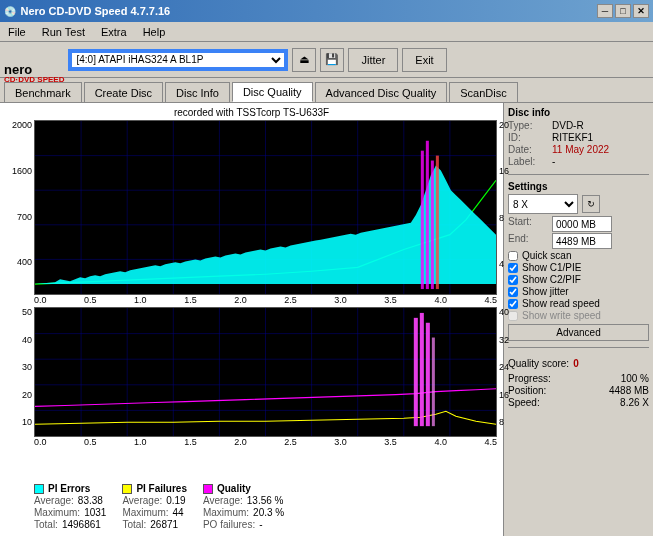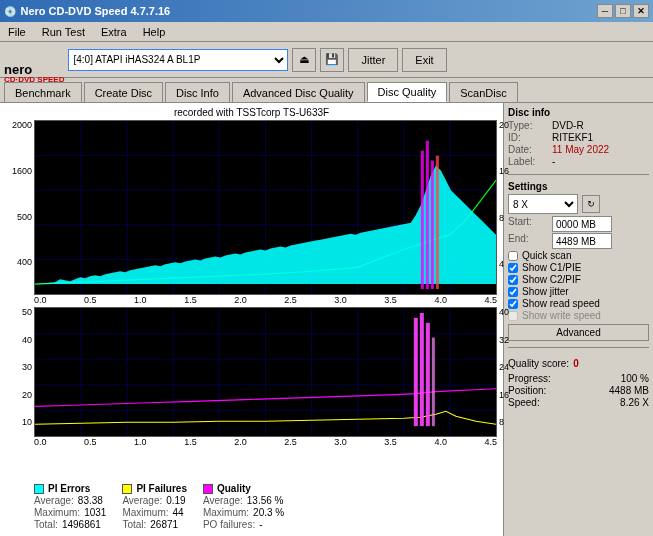--- a/index.html
+++ b/index.html
@@ -13,21 +13,21 @@
     
     
     .menu-bar { background: #d4d0c8; height: 20px; display: flex; align-items: center; border-bottom: 1px solid #888; }
     .menu-item { padding: 2px 8px; font-size: 11px; cursor: pointer; }
     
     
     .toolbar { background: #d4d0c8; height: 36px; display: flex; align-items: center; padding: 2px 4px; gap: 4px; border-bottom: 1px solid #888; }
     .nero-logo { display: flex; flex-direction: column; line-height: 1; margin-top: 28px; }
     .nero-text { color: black; font-weight: bold; font-size: 13px; }
     .cdspeed-text { color: #c00; font-size: 8px; font-weight: bold; }
-    .drive-select { height: 22px; font-size: 10px; width: 220px; border: 1px solid #3b82f6; background: white; }
+    .drive-select { height: 22px; font-size: 10px; width: 220px; border: 4px solid #3b82f6; background: white; }
     .toolbar-btn { height: 24px; width: 24px; background: #d4d0c8; border: 1px solid #888; display: flex; align-items: center; justify-content: center; cursor: pointer; font-size: 11px; }
     .start-btn { height: 24px; padding: 0 12px; background: #d4d0c8; border: 1px solid #888; cursor: pointer; font-size: 11px; }
     .close-btn { height: 24px; padding: 0 12px; background: #d4d0c8; border: 1px solid #888; cursor: pointer; font-size: 11px; }
     
     
     .tabs { background: #d4d0c8; display: flex; align-items: flex-end; padding: 4px 4px 0; gap: 2px; }
     .tab { padding: 2px 10px; border: 1px solid #888; border-bottom: none; background: #d4d0c8; cursor: pointer; font-size: 11px; height: 20px; display: flex; align-items: center; }
     .tab.active { background: white; font-weight: normal; border-bottom: 1px solid white; z-index: 1; }
     
     
@@ -114,38 +114,38 @@
   <div class="toolbar-btn" title="Eject">⏏</div>
   <div class="toolbar-btn" title="Save">💾</div>
   <button class="start-btn">Jitter</button>
   <button class="close-btn">Exit</button>
 </div>
 
 <div class="tabs">
   <div class="tab">Benchmark</div>
   <div class="tab">Create Disc</div>
   <div class="tab">Disc Info</div>
+  <div class="tab active">Disc Quality</div>
   <div class="tab">Advanced Disc Quality</div>
-  <div class="tab active">Disc Quality</div>
   <div class="tab">ScanDisc</div>
 </div>
 
 <div class="main-content">
 
   <div class="chart-area">
     <div class="chart-title">recorded with TSSTcorp TS-U633F</div>
 
     <div class="chart-container">
 
       <div style="position:relative; margin: 0 4px 0 32px;">
 
         <div style="position:absolute; left:-30px; top:0; bottom:2px; display:flex; flex-direction:column; justify-content:space-between; font-size:9px; text-align:right; width:28px;">
           <span>2000</span>
           <span>1600</span>
-          <span>500</span>
+          <span>700</span>
           <span>400</span>
           <span></span>
         </div>
 
         <div style="position:absolute; right:-24px; top:0; bottom:0; display:flex; flex-direction:column; justify-content:space-between; font-size:9px; width:22px;">
           <span>20</span>
           <span>16</span>
           <span>8</span>
           <span>4</span>
           <span></span>

